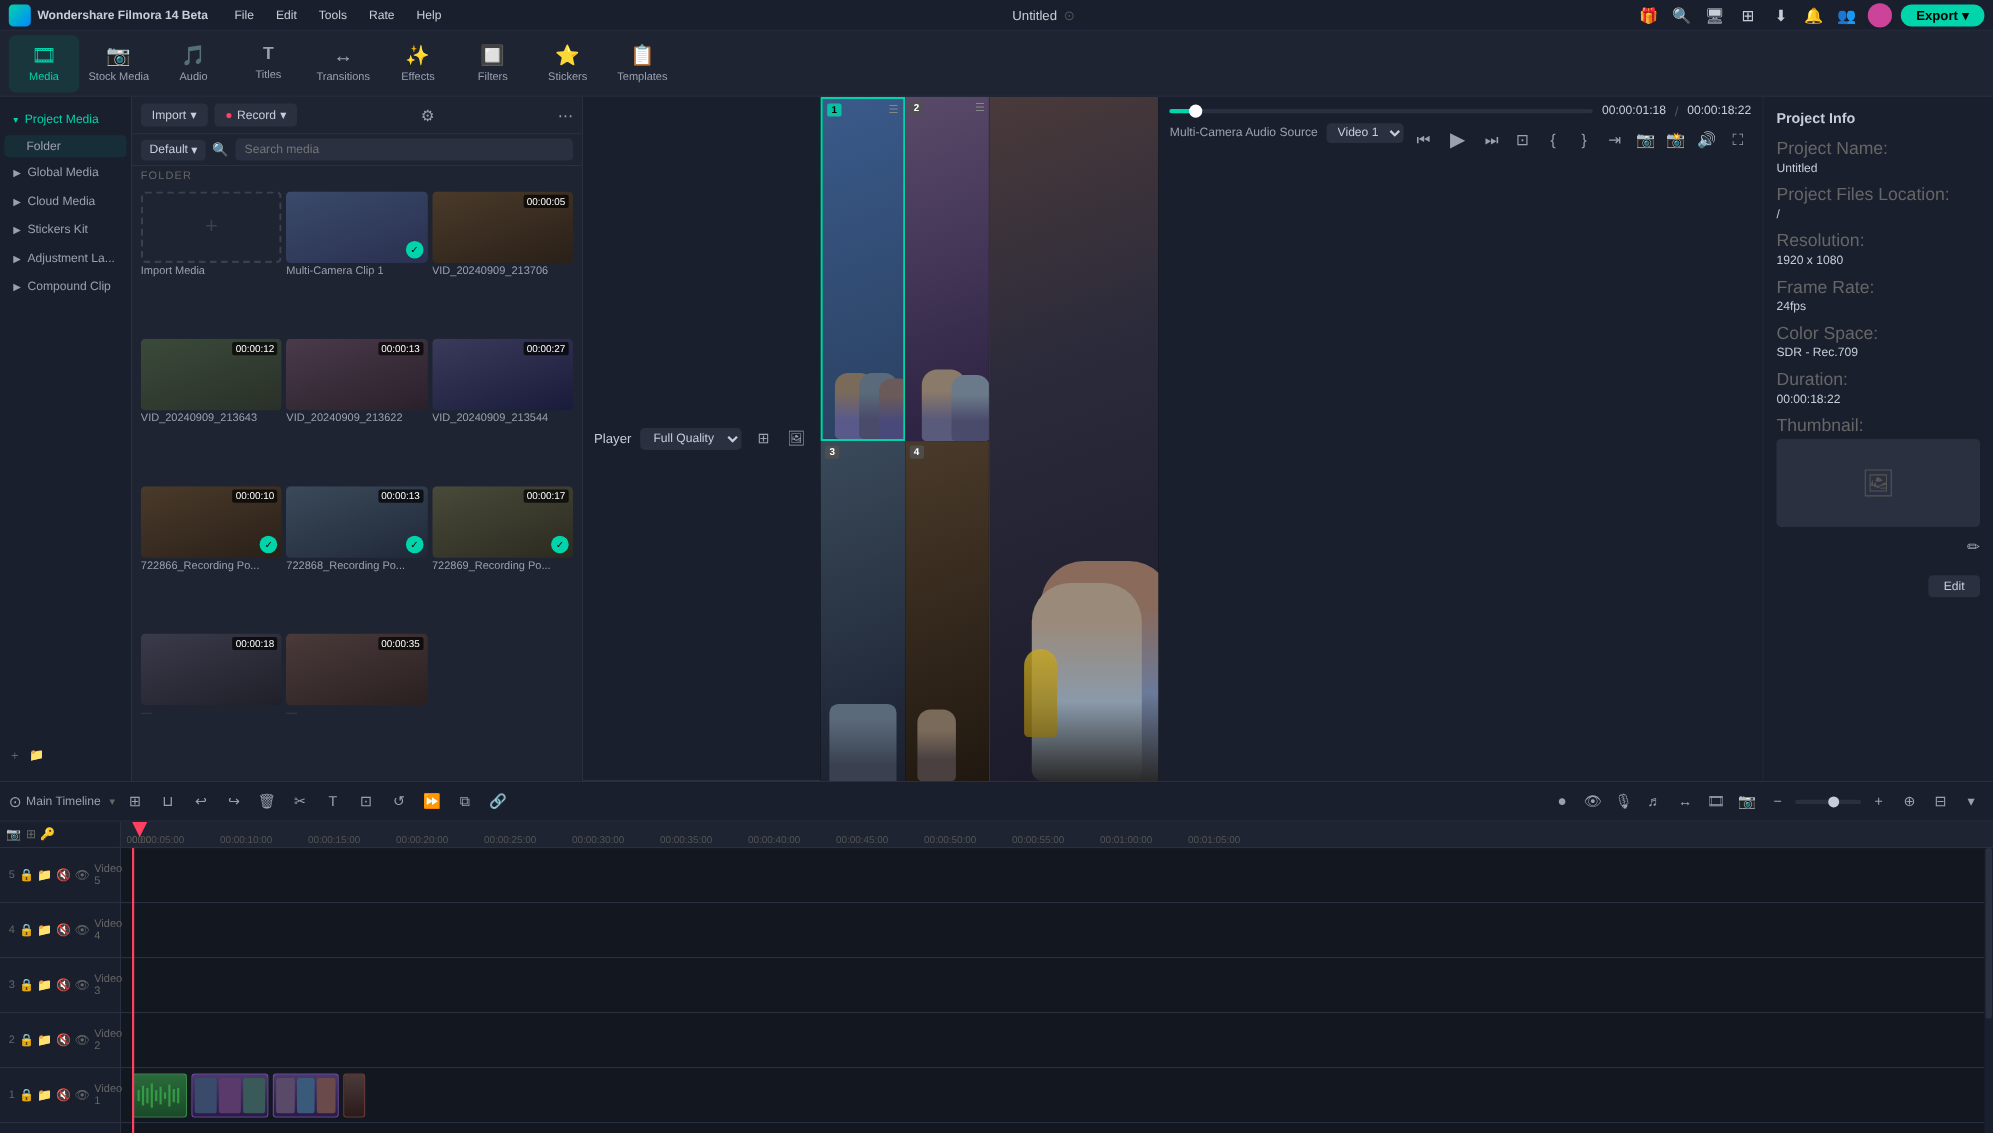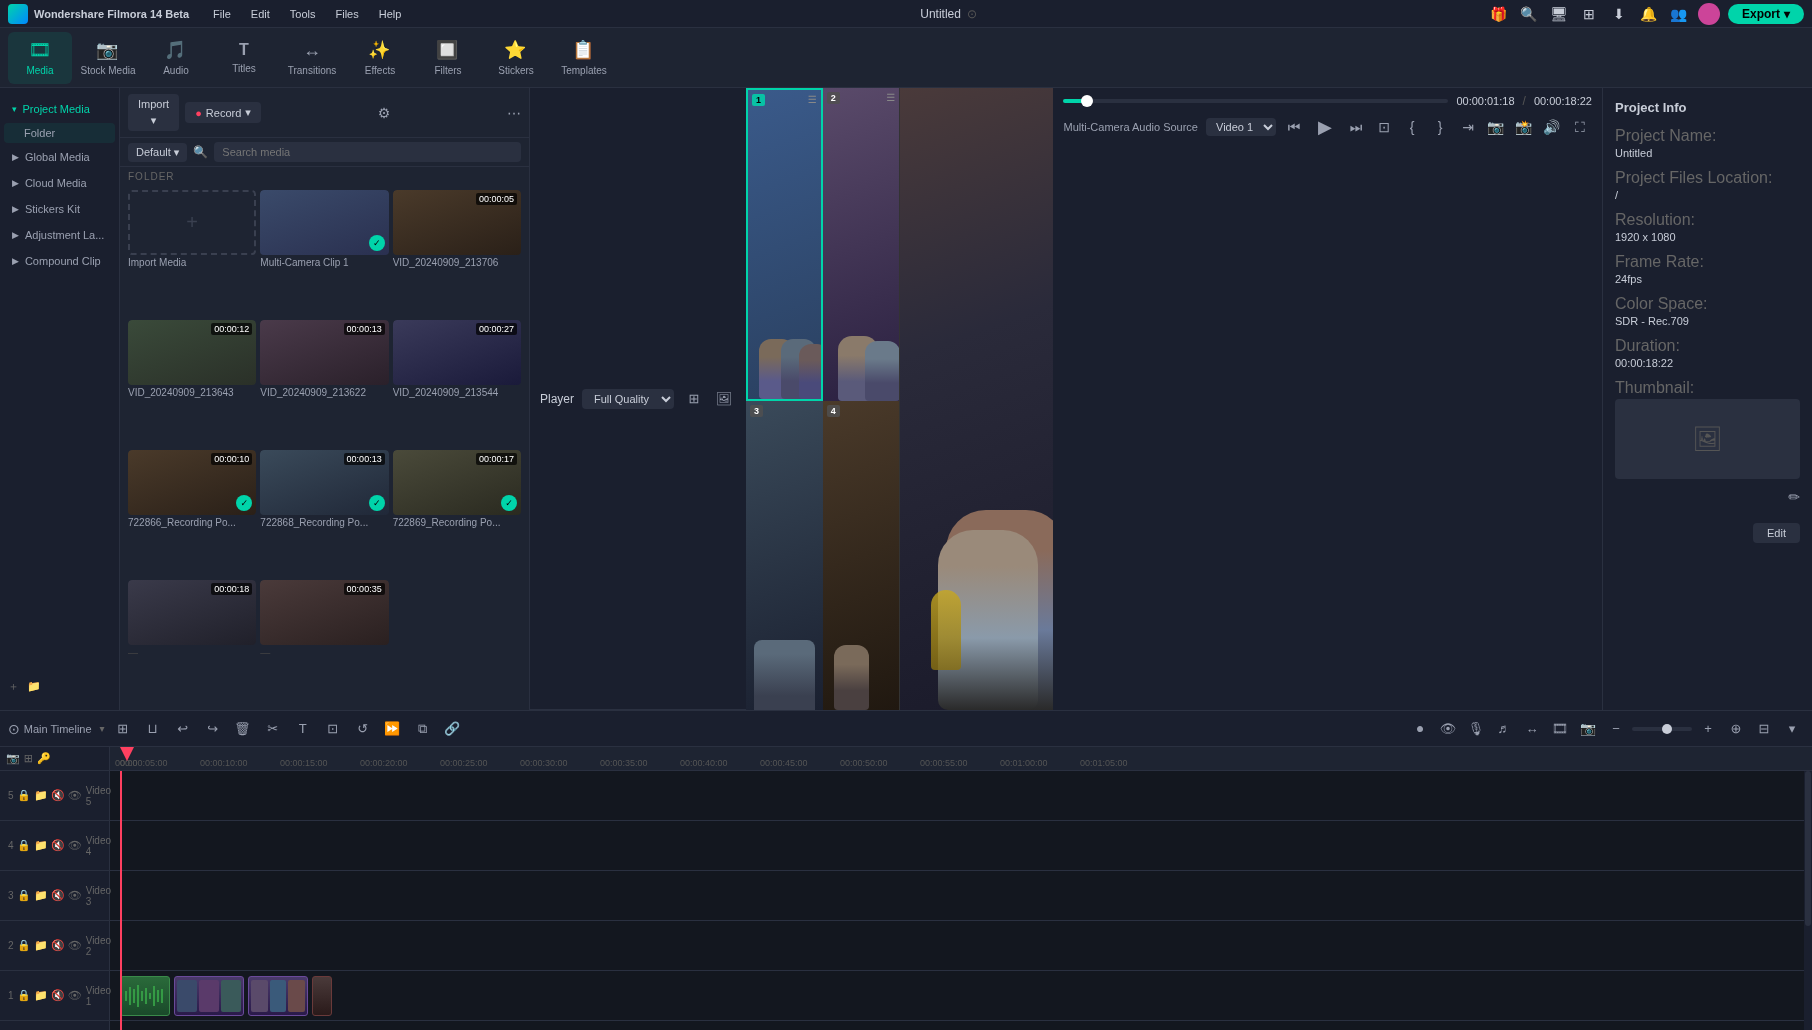--- a/index.html
+++ b/index.html
@@ -180,21 +180,21 @@
       border-bottom: 1px solid #2a3040;
     }
     .import-btn {
       background: #2a3040;
       border: none;
       border-radius: 4px;
       color: #c8cdd8;
       padding: 4px 10px;
       cursor: pointer;
       font-size: 11px;
-      display: flex; align-items: center; gap: 4px; flex-direction: column;
+      display: flex; align-items: center; gap: 4px;
     }
     .record-btn {
       background: #2a3040;
       border: none;
       border-radius: 4px;
       color: #c8cdd8;
       padding: 4px 10px;
       cursor: pointer;
       font-size: 11px;
       display: flex; align-items: center; gap: 4px;
@@ -610,21 +610,21 @@
 <body>
 
 <div class="menu-bar">
   <div class="logo">
     <div class="logo-icon"></div>
     <span class="logo-text">Wondershare Filmora 14 Beta</span>
   </div>
   <span class="menu-item">File</span>
   <span class="menu-item">Edit</span>
   <span class="menu-item">Tools</span>
-  <span class="menu-item">Files</span>
+  <span class="menu-item">Rate</span>
   <span class="menu-item">Help</span>
   <div class="menu-center">
     <div class="title-area">
       <span>Untitled</span>
       <span style="color:#555;font-size:12px;">⊙</span>
     </div>
   </div>
   <div class="menu-right">
     <div class="top-icon-btn">🎁</div>
     <div class="top-icon-btn">🔍</div>
@@ -891,21 +891,21 @@
       <div class="preview-controls">
         <div class="progress-bar-container">
           <div class="progress-bar">
             <div class="progress-fill"></div>
             <div class="progress-thumb"></div>
           </div>
           <span class="time-display">00:00:01:18</span>
           <span class="time-sep">/</span>
           <span class="time-display">00:00:18:22</span>
         </div>
-        <div style="display:flex; align-items:center; gap:6px;">
+        <div style="display:flex; align-items:flex-start; gap:6px;">
           <div class="audio-source">
             <span>Multi-Camera Audio Source</span>
             <select class="audio-select">
               <option>Video 1</option>
             </select>
           </div>
           <div style="margin-left:auto; display:flex; align-items:center; gap:4px;">
             <div class="ctrl-btn">⏮</div>
             <div class="ctrl-btn play-btn">▶</div>
             <div class="ctrl-btn">⏭</div>

